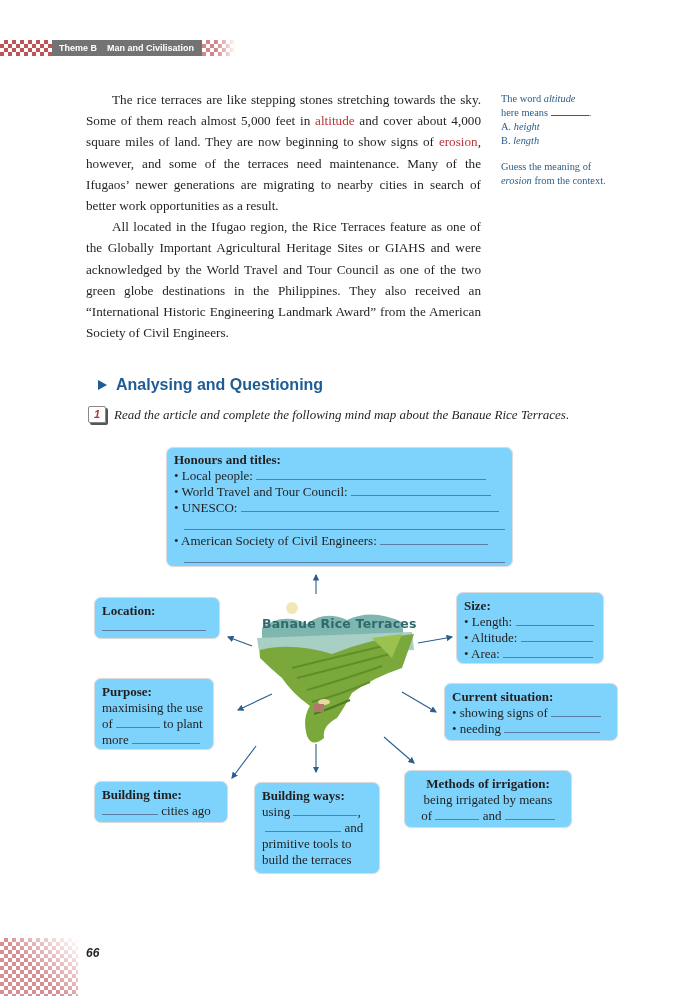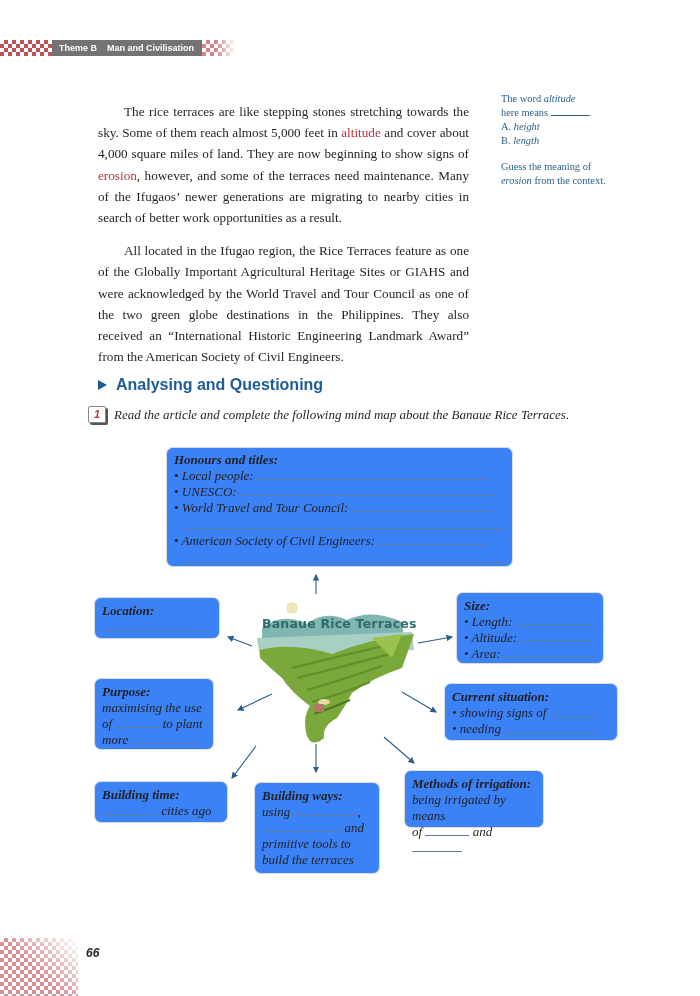--- a/index.html
+++ b/index.html
@@ -33,21 +33,21 @@
     mask-image: linear-gradient(45deg, #000 45%, transparent 100%); }
   .page-number {
     position: absolute; left: 86px; top: 946px;
     font-family: "Liberation Sans", sans-serif; font-style: italic; font-weight: bold;
     font-size: 12px; color: #231f20;
   }
   .main-text {
     position: absolute; left: 86px; top: 89px; width: 395px;
     font-size: 13.2px; line-height: 21.2px; text-align: justify;
   }
-  .main-text p { margin: 12px; text-indent: 26px; }
+  .main-text p { margin: 0; text-indent: 26px; }
   .red { color: #b8353a; }
   .margin-note {
     position: absolute; left: 501px; width: 130px;
     font-size: 10.4px; line-height: 14px; color: #2a5e8c;
   }
   .margin-note i { font-style: italic; }
   .note1 { top: 92px; }
   .note2 { top: 160px; }
   .blank-inline { display: inline-block; border-bottom: 1px solid #2a5e8c; width: 38px; height: 8px; vertical-align: baseline; }
   .section-title {
@@ -63,35 +63,35 @@
     position: absolute; left: 88px; top: 406px; display: flex; align-items: center;
     font-style: italic; font-size: 13px;
   }
   .task-num {
     width: 16px; height: 15px; border: 1px solid #888; border-radius: 2px; margin-right: 8px;
     font-family: "Liberation Sans", sans-serif; font-weight: bold; font-style: italic;
     color: #b8353a; font-size: 11px; text-align: center; line-height: 15px;
     box-shadow: 2px 2px 0 #555;
   }
   .box {
-    position: absolute; background: #3b82f6; border: 1px solid #dcdcdc; border-radius: 7px;
+    position: absolute; background: #7dd3fc; border: 1px solid #dcdcdc; border-radius: 7px;
     box-shadow: 0 0 2px rgba(0,0,0,0.06);
-    font-size: 13px; line-height: 16px; padding: 5px 7px; box-sizing: border-box; font-style: italic;
+    font-size: 13px; line-height: 16px; padding: 5px 7px; box-sizing: border-box;
   }
   .box .title { font-weight: bold; display: block; }
   .blank { display: inline-block; border-bottom: 1px solid #5b7da3; height: 11px; vertical-align: baseline; }
   .line-full { display: block; border-bottom: 1px solid #5b7da3; height: 11px; margin: 2px 0 3px 10px; }
   .honours { left: 166px; top: 447px; width: 347px; height: 120px; padding-top: 4px; }
   .location { left: 94px; top: 597px; width: 126px; height: 42px; }
   .size { left: 456px; top: 592px; width: 148px; height: 72px; }
   .purpose { left: 94px; top: 678px; width: 120px; height: 72px; }
   .current { left: 444px; top: 683px; width: 174px; height: 58px; }
   .buildtime { left: 94px; top: 781px; width: 134px; height: 42px; }
   .buildways { left: 254px; top: 782px; width: 126px; height: 92px; }
-  .irrigation { left: 404px; top: 770px; width: 140px; height: 58px; }
+  .irrigation { left: 404px; top: 770px; width: 168px; height: 58px; text-align: center; }
   .center-img { position: absolute; left: 252px; top: 598px; width: 168px; height: 152px; }
   .center-label {
     position: absolute; left: 262px; top: 616px; font-family: "DejaVu Sans", sans-serif;
     font-size: 12.5px; font-weight: bold; color: #2f6a6c; letter-spacing: 0.2px;
   }
   .arrows { position: absolute; left: 0; top: 0; width: 700px; height: 996px; pointer-events: none; }
 </style>
 </head>
 <body>
 
@@ -156,22 +156,22 @@
   <path d="M62,116 Q80,110 98,102" stroke="#4e7a22" stroke-width="2" fill="none"></path>
   <path d="M120,40 L150,36 L140,60 Z" fill="#9bc24e"></path>
   <ellipse cx="72" cy="104" rx="6" ry="3" fill="#e8d9a0"></ellipse>
   <rect x="62" y="106" width="10" height="8" fill="#b07a6a"></rect>
 </svg>
 <div class="center-label">Banaue Rice Terraces</div>
 
 <div class="box honours">
   <span class="title">Honours and titles:</span>
   <div><span>• Local people:</span> <span class="blank" style="width:230px"></span></div>
+  <div><span>• World Travel and Tour Council:</span> <span class="blank" style="width:140px"></span></div>
   <div><span>• UNESCO:</span> <span class="blank" style="width:258px"></span></div>
-  <div><span>• World Travel and Tour Council:</span> <span class="blank" style="width:140px"></span></div>
   <span class="line-full"></span>
   <div><span>• American Society of Civil Engineers:</span> <span class="blank" style="width:108px"></span></div>
   <span class="line-full"></span>
 </div>
 
 <div class="box location">
   <span class="title">Location:</span>
   <span class="blank" style="width:104px"></span>
 </div>
 

